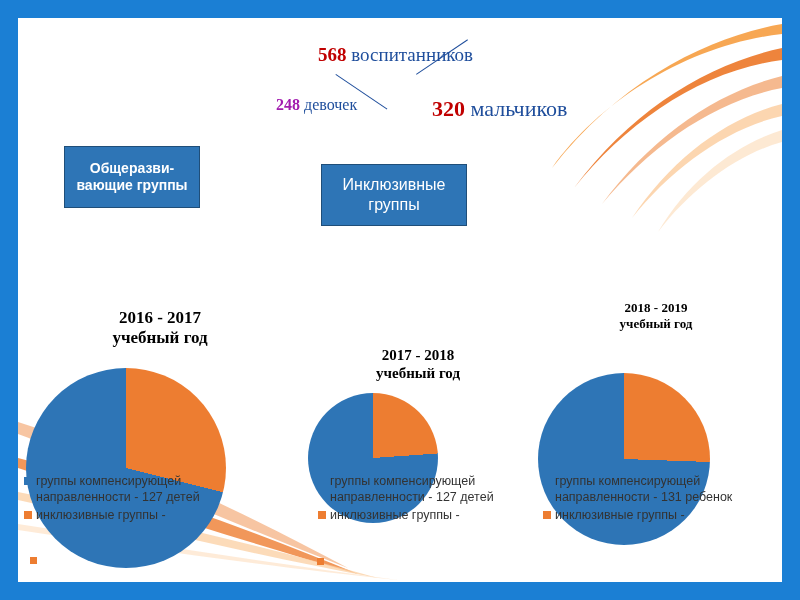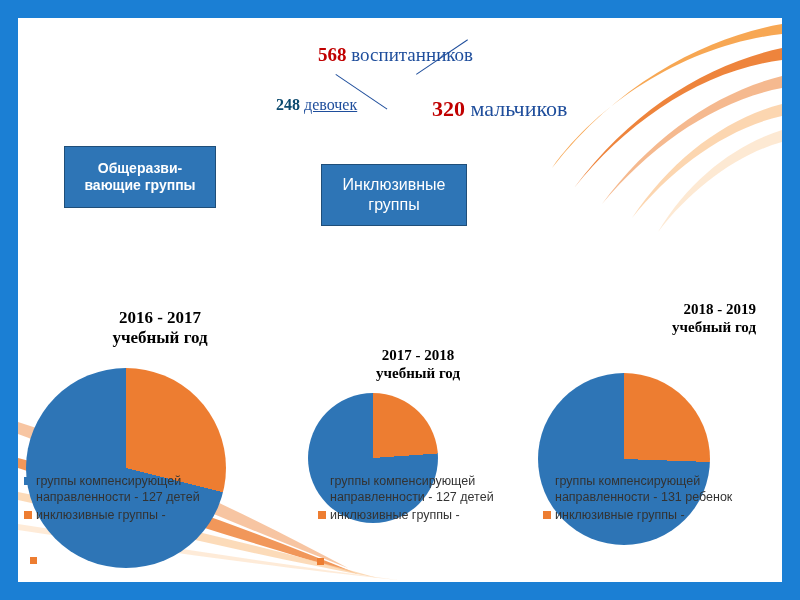--- a/index.html
+++ b/index.html
@@ -45,22 +45,22 @@
     top: 26px;
     font-size: 19px;
   }
   .num-main b { color: #c00000; }
   .num-main span.lbl { color: #1f4e9c; }
   .num-girls {
     left: 258px;
     top: 78px;
     font-size: 16px;
   }
-  .num-girls b { color: #0c4a6e; }
-  .num-girls span.lbl { color: #1f4e9c; text-decoration: underline; }
+  .num-girls b { color: #a21caf; }
+  .num-girls span.lbl { color: #1f4e9c; }
   .num-boys {
     left: 414px;
     top: 78px;
     font-size: 22px;
   }
   .num-boys b { color: #c00000; }
   .num-boys span.lbl { color: #1f4e9c; }
   .num-groups {
     left: 325px;
     top: 104px;
@@ -85,21 +85,21 @@
     color: #ffffff;
     display: flex;
     align-items: center;
     justify-content: center;
     text-align: center;
     line-height: 1.25;
     box-sizing: border-box;
     padding: 4px 6px;
   }
   #gbox-0 {
-    left: 46px; top: 128px; width: 152px; height: 62px;
+    left: 46px; top: 128px; width: 136px; height: 62px;
     font-size: 14px; font-weight: bold;
   }
   #gbox-1 {
     left: 303px; top: 146px; width: 146px; height: 62px;
     font-size: 16px;
   }
   #gbox-2 {
     left: 556px; top: 128px; width: 152px; height: 68px;
     font-size: 14.5px; font-weight: bold;
   }
@@ -107,21 +107,21 @@
     position: absolute;
     text-align: center;
     font-family: "Liberation Serif", serif;
     font-weight: bold;
     color: #000000;
     line-height: 1.2;
     white-space: pre-line;
   }
   #title-0 { left: 42px;  top: 290px; width: 200px; font-size: 17px; }
   #title-1 { left: 300px; top: 282px; width: 200px; font-size: 15px; margin-top: 46px; }
-  #title-2 { left: 538px; top: 282px; width: 200px; font-size: 15px; text-align: right; }
+  #title-2 { left: 538px; top: 282px; width: 200px; font-size: 13px; }
 
   .pie {
     position: absolute;
     border-radius: 50%;
   }
   #pie-0 { left: 8px;   top: 350px; width: 200px; height: 200px; }
   #pie-1 { left: 290px; top: 375px; width: 130px; height: 130px; }
   #pie-2 { left: 520px; top: 355px; width: 172px; height: 172px; }
 
   .legend {

